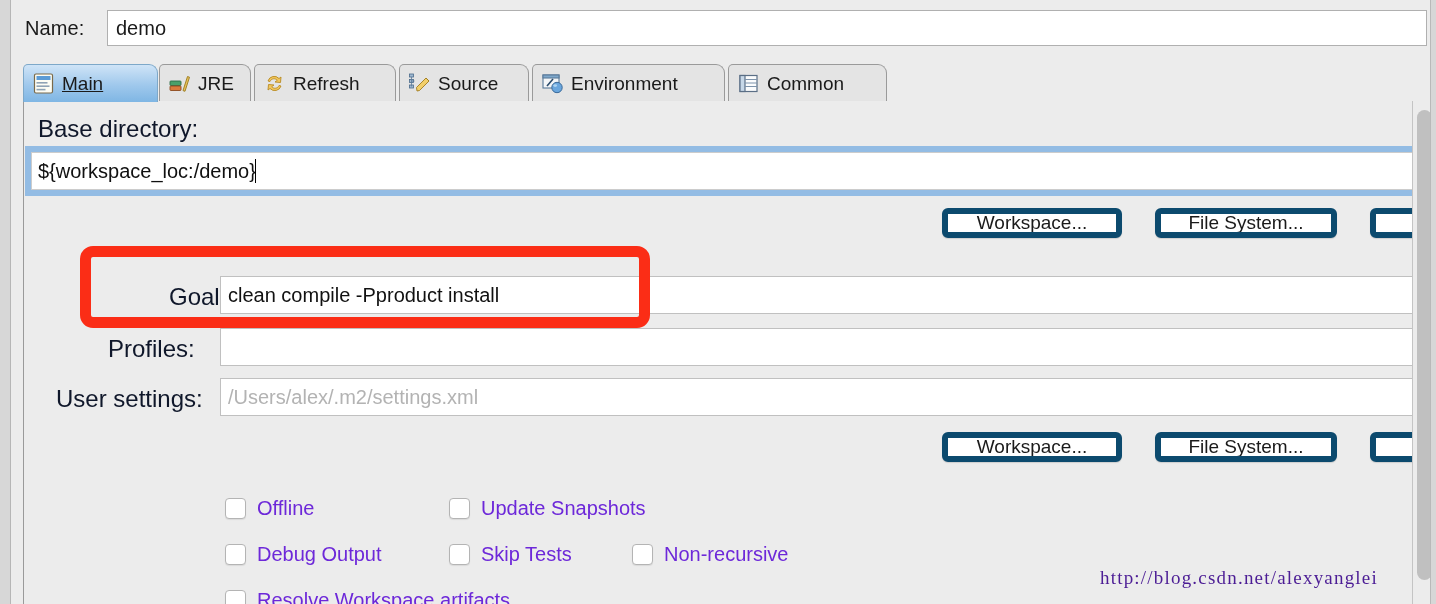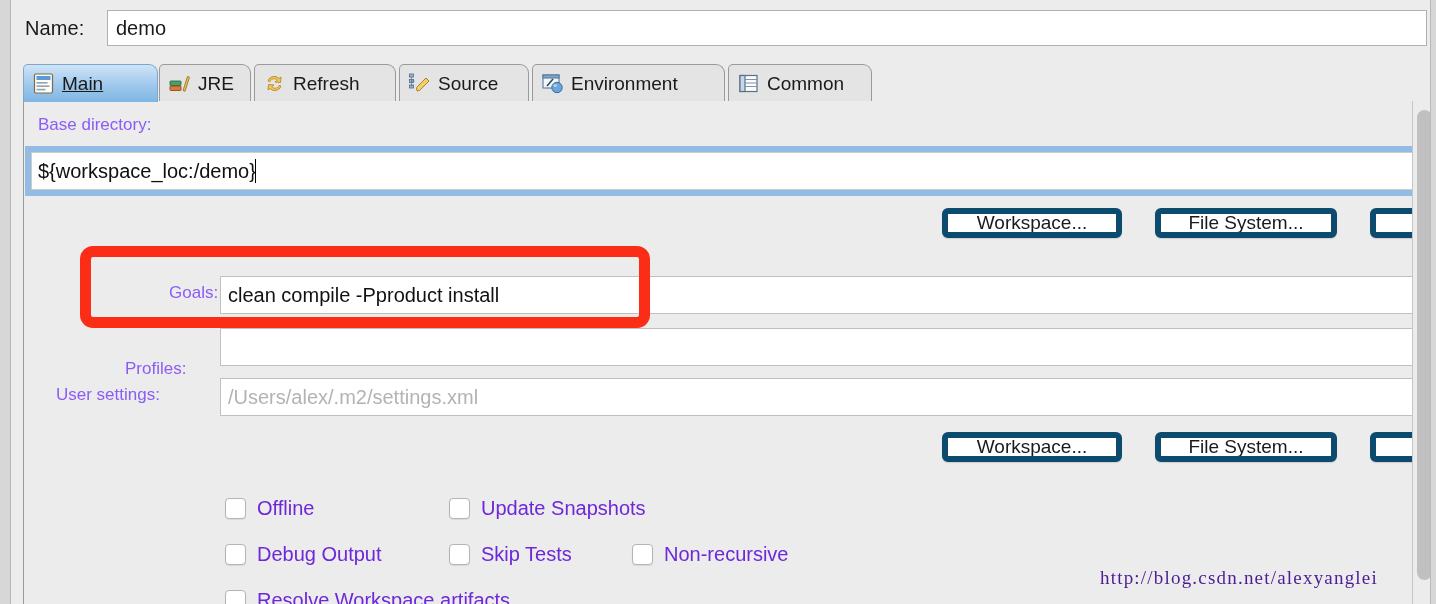--- a/index.html
+++ b/index.html
@@ -123,22 +123,22 @@
     height: 503px;
     background: #ececec;
     border-left: 1px solid #9a9a9a;
     border-right: 1px solid #9a9a9a;
     box-sizing: border-box;
     overflow: hidden;
   }
 
   .lbl {
     position: absolute;
-    font-size: 17px;
-    color: #8b5cf6;
+    font-size: 24px;
+    color: #0f172a;
     white-space: nowrap;
   }
 
   
   .basedir-label { left: 14px; top: 14px; }
 
   .focus-band {
     position: absolute;
     left: 1px;
     top: 45px;
@@ -352,21 +352,21 @@
             <rect x="2" y="3" width="16" height="13" fill="#f4f6f8" stroke="#5a7a9a" stroke-width="1.1"></rect>
             <rect x="2" y="3" width="16" height="3" fill="#7fa8cc" stroke="#5a7a9a" stroke-width="1.1"></rect>
             <path d="M6 14 L12 7" stroke="#2a4a6a" stroke-width="1.6" fill="none"></path>
             <circle cx="16" cy="15.5" r="5.2" fill="#6aa6dd" stroke="#3a6a9a" stroke-width="1"></circle>
             <ellipse cx="14.2" cy="13.6" rx="1.9" ry="1.3" fill="#b9dcf5" opacity="0.85"></ellipse>
           </svg>
         </span>
         <span class="tab-label">Environment</span>
       </div>
 
-      <div class="tab" style="left:705px;width:144px;padding-left:8px;">
+      <div class="tab" style="left:705px;width:159px;padding-left:8px;">
         <span class="tab-icon">
           <svg viewBox="0 0 23 23" width="23" height="23">
             <rect x="3" y="3.5" width="17" height="16" fill="#fbfcfd" stroke="#5b6f86" stroke-width="1.2"></rect>
             <rect x="3" y="3.5" width="5" height="16" fill="#c7d8e8" stroke="#5b6f86" stroke-width="1.2"></rect>
             <path d="M8 7.5 H20 M8 11 H20 M8 14.5 H20" stroke="#7d93ab" stroke-width="1" fill="none"></path>
           </svg>
         </span>
         <span class="tab-label">Common</span>
       </div>
     </div>
@@ -378,21 +378,21 @@
       <div class="focus-band"></div>
       <div class="basedir-input"><span>${workspace_loc:/demo}</span><span class="caret"></span></div>
 
       <div class="btn" style="left:918px;top:107px;width:180px;">Workspace...</div>
       <div class="btn" style="left:1131px;top:107px;width:182px;">File System...</div>
       <div class="btn" style="left:1346px;top:107px;width:180px;">Va</div>
 
       <div class="lbl" style="left:145px;top:182px;">Goals:</div>
       <div class="field-input" style="left:196px;top:175px;width:1208px;">clean compile -Pproduct install</div>
 
-      <div class="lbl" style="left:101px;top:234px;margin-top:24px;">Profiles:</div>
+      <div class="lbl" style="left:84px;top:234px;">Profiles:</div>
       <div class="field-input" style="left:196px;top:227px;width:1208px;"></div>
 
       <div class="lbl" style="left:32px;top:284px;">User settings:</div>
       <div class="field-input placeholder" style="left:196px;top:277px;width:1208px;">/Users/alex/.m2/settings.xml</div>
 
       <div class="btn" style="left:918px;top:331px;width:180px;">Workspace...</div>
       <div class="btn" style="left:1131px;top:331px;width:182px;">File System...</div>
       <div class="btn" style="left:1346px;top:331px;width:180px;">Va</div>
 
       <div class="cbrow" style="left:201px;top:396px;">

